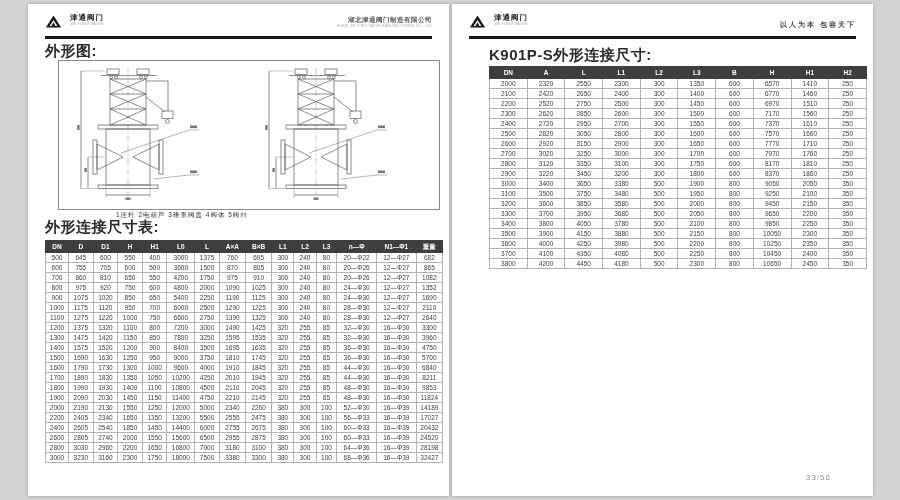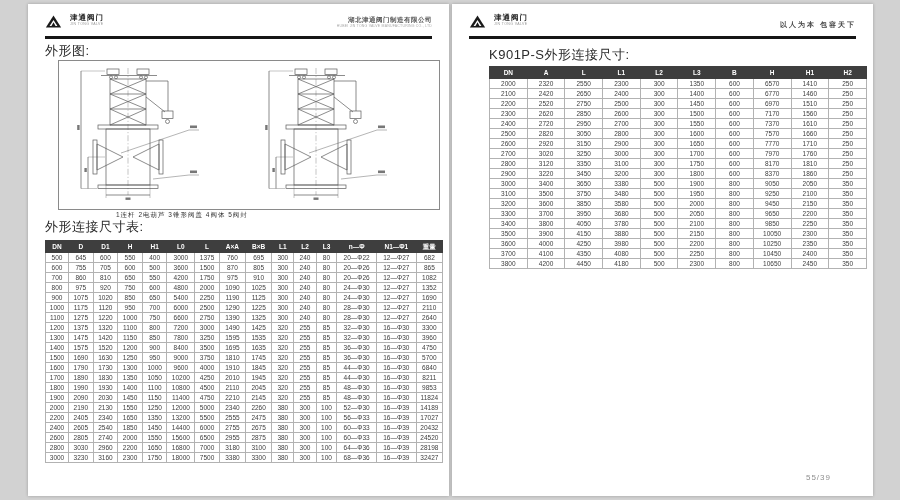--- a/index.html
+++ b/index.html
@@ -20,21 +20,21 @@
   .hdr{position:absolute;top:10px;left:17px;right:17px;height:20px;}
   .logo{position:absolute;left:0;top:0;display:flex;align-items:flex-start;gap:8px;}
   .logo-text .cn{font-size:7.5px;font-weight:bold;color:#222;letter-spacing:1px;line-height:8px;}
   .logo-text .en{font-size:3.5px;color:#999;line-height:4px;letter-spacing:.4px;}
   .hdr-right{position:absolute;right:0;top:2px;text-align:right;}
   .hdr-right .l1{font-size:6.5px;color:#555;font-weight:bold;line-height:8px;letter-spacing:.5px;}
   .hdr-right .l2{font-size:3.5px;color:#aaa;line-height:5px;letter-spacing:.2px;}
   .slogan{font-size:7px;color:#444;font-weight:bold;letter-spacing:2px;line-height:18px;}
   .rule{position:absolute;top:32px;left:17px;right:17px;height:2.5px;background:#161616;}
 
-  .sec-title{position:absolute;left:17px;font-size:13px;font-weight:normal;color:#2b2b2b;letter-spacing:.5px;}
+  .sec-title{position:absolute;left:17px;font-size:15px;font-weight:bold;color:#2b2b2b;letter-spacing:.5px;}
 
   
   .fig-box{position:absolute;left:30px;top:56px;width:380px;height:148px;border:1px solid #8a8a8a;background:#fff;}
   .fig-caption{position:absolute;left:88px;top:207px;font-size:6.5px;color:#333;letter-spacing:1px;white-space:nowrap;}
 
   
   table.dims{border-collapse:collapse;table-layout:fixed;width:100%;background:#fff;}
   table.dims th{
     background:#3e3e3e;color:#fff;font-size:6.5px;font-weight:bold;
     border:1px solid #3e3e3e;height:11px;line-height:11px;padding:0;text-align:center;
@@ -822,14 +822,14 @@
             <td>2300</td>
             <td>800</td>
             <td>10650</td>
             <td>2450</td>
             <td>350</td>
           </tr>
         </tbody>
       </table>
   </div>
 
-  <div class="page-num">55/39</div>
+  <div class="page-num">33/56</div>
 </div>
 
 </body></html>

